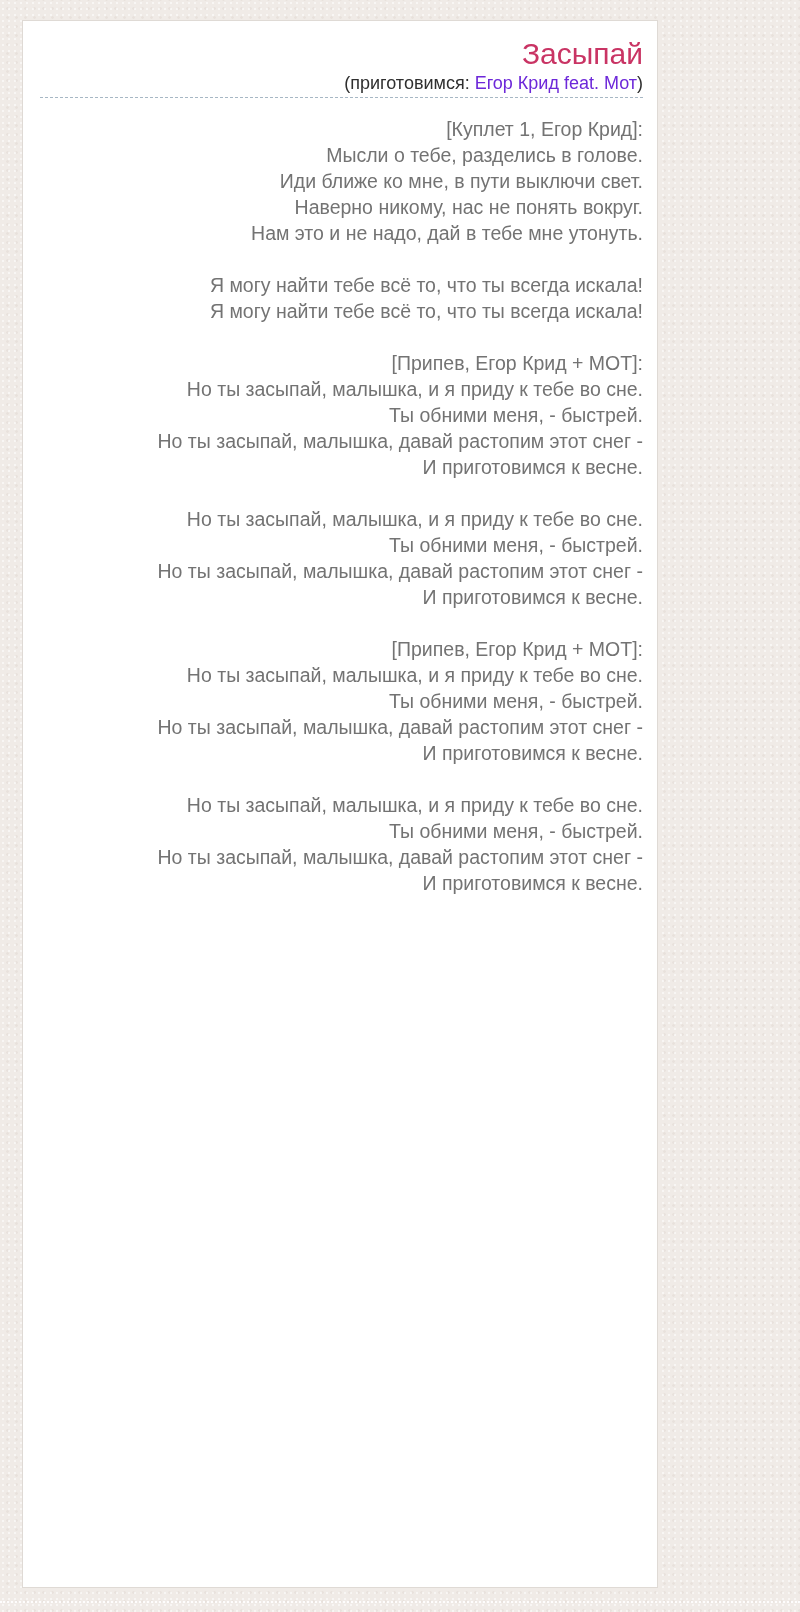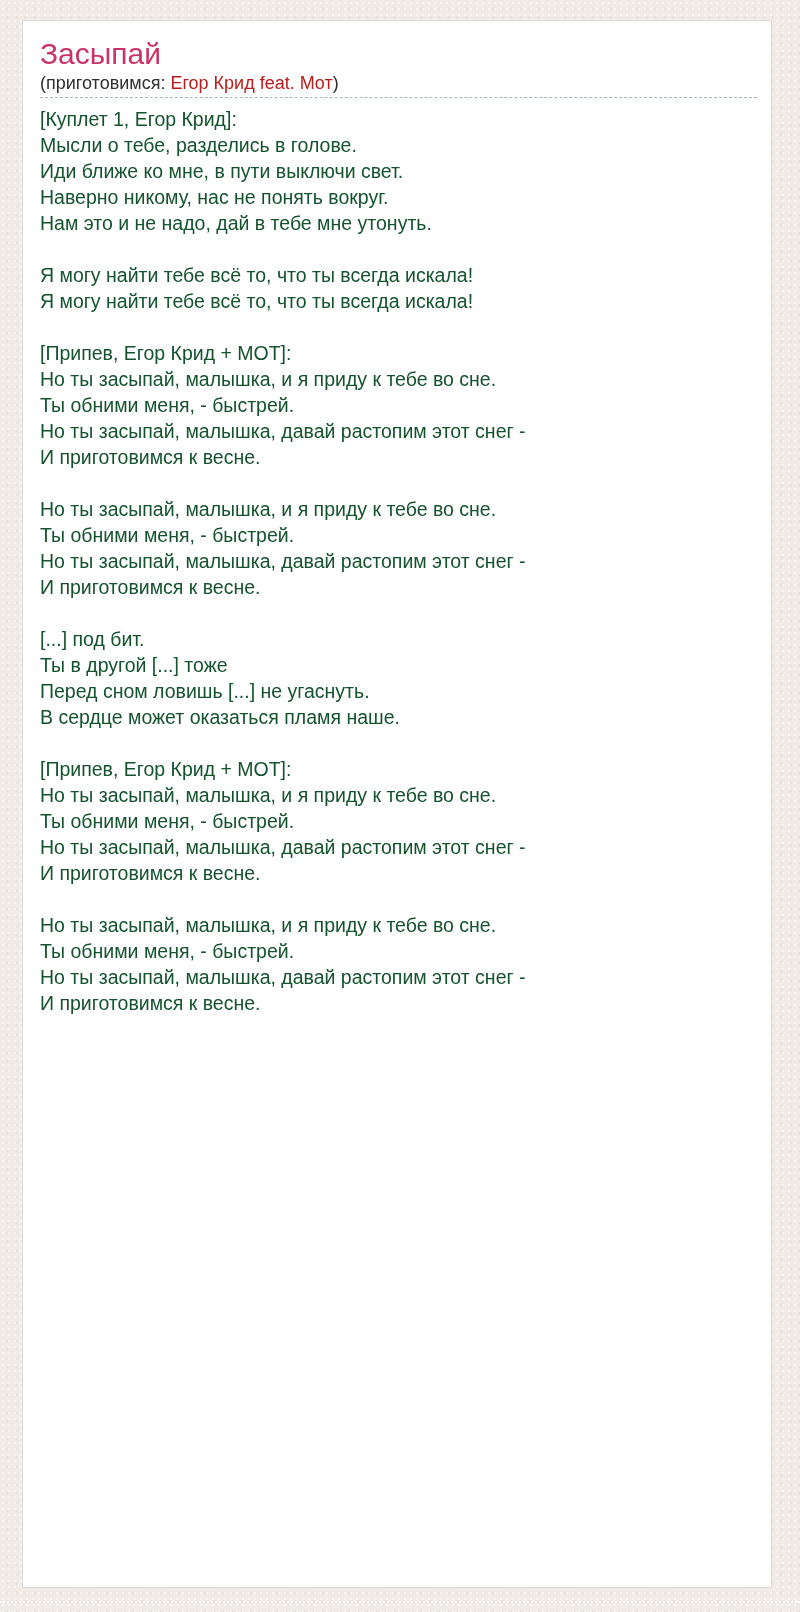--- a/index.html
+++ b/index.html
@@ -20,54 +20,55 @@
     background-image:
       radial-gradient(rgba(255,255,255,0.55) 1px, rgba(255,255,255,0) 1.6px),
       radial-gradient(rgba(215,205,198,0.30) 1px, rgba(255,255,255,0) 1.6px);
     background-size: 6px 6px, 9px 9px;
     background-position: 0 0, 3px 4px;
   }
   .card {
     position: absolute;
     left: 22px;
     top: 20px;
-    width: 750px;
+    width: 636px;
     height: 1568px;
     box-sizing: border-box;
     background: #ffffff;
     border: 1px solid #dfdad5;
     padding: 10px 14px 0 17px;
+    text-align: right;
   }
   .header {
     border-bottom: 1px dashed #a7b7c4;
     padding-bottom: 2px;
   }
   .title {
     margin: 0;
     padding-top: 6px;
     font-size: 30px;
     line-height: 34px;
     font-weight: 400;
     color: #c93464;
   }
   .subtitle {
     font-size: 18px;
     line-height: 24px;
     color: #2f2f2f;
   }
   .artist {
-    color: #b91c1c;
+    color: #6d28d9;
     text-decoration: none;
     cursor: pointer;
   }
   .lyrics {
-    margin-top: 8px;
+    margin-top: 18px;
     font-size: 19.5px;
     line-height: 26px;
-    color: #14532d;
+    color: #737373;
   }
   .lyrics p {
     margin: 26px 0;
     white-space: pre-line;
   }
   .lyrics p:first-child { margin-top: 0; }
   .bottom-dots {
     position: absolute;
     left: 0;
     top: 1601px;
@@ -97,24 +98,20 @@
 Я могу найти тебе всё то, что ты всегда искала!</p>
         <p>[Припев, Егор Крид + МОТ]:
 Но ты засыпай, малышка, и я приду к тебе во сне.
 Ты обними меня, - быстрей.
 Но ты засыпай, малышка, давай растопим этот снег -
 И приготовимся к весне.</p>
         <p>Но ты засыпай, малышка, и я приду к тебе во сне.
 Ты обними меня, - быстрей.
 Но ты засыпай, малышка, давай растопим этот снег -
 И приготовимся к весне.</p>
-        <p>[...] под бит.
-Ты в другой [...] тоже
-Перед сном ловишь [...] не угаснуть.
-В сердце может оказаться пламя наше.</p>
         <p>[Припев, Егор Крид + МОТ]:
 Но ты засыпай, малышка, и я приду к тебе во сне.
 Ты обними меня, - быстрей.
 Но ты засыпай, малышка, давай растопим этот снег -
 И приготовимся к весне.</p>
         <p>Но ты засыпай, малышка, и я приду к тебе во сне.
 Ты обними меня, - быстрей.
 Но ты засыпай, малышка, давай растопим этот снег -
 И приготовимся к весне.</p>
       </div>

